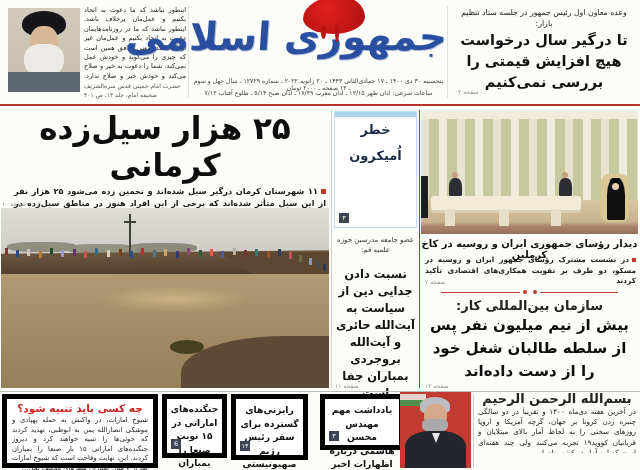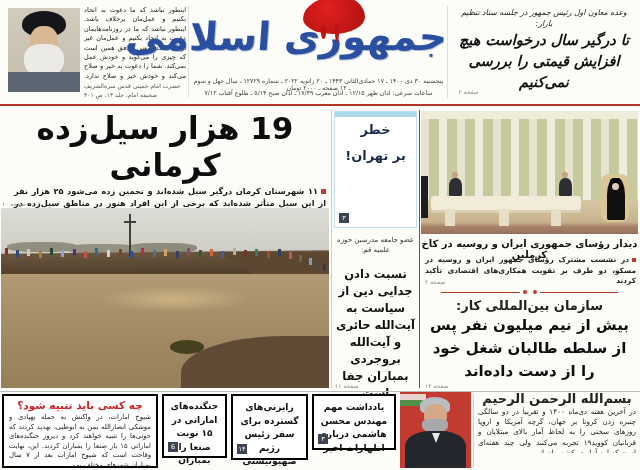--- a/index.html
+++ b/index.html
@@ -5,21 +5,21 @@
   * { margin:0; padding:0; box-sizing:border-box; }
   body { background:#ffffff; font-family:"DejaVu Sans", sans-serif; }
   .page { position:relative; width:640px; height:470px; margin:0 auto; background:#fcfcf9; overflow:hidden; direction:rtl; }
   .abs { position:absolute; }
   .c { text-align:center; }
   .j { text-align:justify; text-align-last:right; }
   .bold { font-weight:bold; }
   .pgm { font-size:6px; color:#8a8a8a; }
   .bullet { display:inline-block; width:5px; height:5px; background:#c0392b; margin-left:3px; vertical-align:middle; }
   .badge { position:absolute; right:auto; left:4px; bottom:4px; width:10px; height:10px; background:#3c4454; color:#fff; font-size:6.5px; line-height:10px; text-align:center; }
-  .box { border:2px solid #000000; background:#fff; }
+  .box { border:5px solid #000000; background:#fff; }
   .vline { width:1px; background:#cfcfcf; }
   .hline { height:1px; background:#bdbdbd; }
 
   
   .mast-title { font-size:39px; font-weight:bold; color:#2a4fa0; white-space:nowrap;
                 text-shadow:1px 1px 0 rgba(42,79,160,.35); transform:skewX(-4deg); z-index:2; }
   .splash-main { position:absolute; width:62px; height:38px; background:radial-gradient(circle at 40% 35%, #e02020, #ae0f0f);
                  border-radius:58% 42% 52% 48% / 60% 55% 45% 40%; }
   .splash-drip1 { position:absolute; left:26px; top:30px; width:5px; height:13px; background:#bc1414; border-radius:0 0 50% 50%; }
   .splash-drip2 { position:absolute; left:40px; top:28px; width:4px; height:18px; background:#bc1414; border-radius:0 0 50% 50%; }
@@ -108,30 +108,30 @@
         <div class="splash-drip1"></div>
         <div class="splash-drip2"></div>
     </div>
     <div class="abs c mast-title" style="left:0; top:14px; width:257px;">جمهوری اسلامی</div>
     <div class="abs c" style="left:2px; top:77px; width:253px; font-size:6.2px; color:#40403e;">پنجشنبه ۳۰ دی ۱۴۰۰ ـ ۱۷ جمادی‌الثانی ۱۴۴۳ ـ ۲۰ ژانویه ۲۰۲۲ ـ شماره ۱۲۷۲۹ ـ سال چهل و سوم ـ ۱۲ صفحه ـ ۲۰۰۰ تومان</div>
     <div class="abs c" style="left:2px; top:89px; width:253px; font-size:6.2px; color:#40403e;">ساعات شرعی: اذان ظهر ۱۲/۱۵ ـ اذان مغرب ۱۷/۳۹ ـ اذان صبح ۵/۱۴ ـ طلوع آفتاب ۷/۱۲</div>
   </div>
 
   <div class="abs vline" style="left:447px; top:6px; height:92px; background:#e0e0e0;"></div>
 
-  <div class="abs" style="left:450px; top:2px; width:188px; height:100px;font-style:italic;">
+  <div class="abs" style="left:450px; top:2px; width:188px; height:100px;">
     <div class="abs c" style="left:4px; top:5px; width:180px; font-size:7.8px; line-height:11px; color:#222;">وعده معاون اول رئیس جمهور در جلسه ستاد تنظیم بازار:</div>
     <div class="abs c bold" style="left:4px; top:28px; width:180px; font-size:14.5px; line-height:21px; color:#111;">تا درگیر سال درخواست هیچ افزایش قیمتی را بررسی نمی‌کنیم</div>
     <div class="abs pgm" style="left:8px; top:86px;">صفحه ۲</div>
   </div>
 
   <div class="abs" style="left:0; top:104px; width:640px; height:2px; background:#b5342a;"></div>
 
   <div class="abs" style="left:0; top:108px; width:330px; height:282px;">
-    <div class="abs c bold" style="left:0; top:2px; width:330px; font-size:31px; line-height:37px; color:#0d0d0d; letter-spacing:-.5px;">19 هزار سیل‌زده کرمانی</div>
+    <div class="abs c bold" style="left:0; top:2px; width:330px; font-size:31px; line-height:37px; color:#0d0d0d; letter-spacing:-.5px;">۲۵ هزار سیل‌زده کرمانی</div>
     <div class="abs" style="left:14px; top:78px; width:312px; height:24px; font-size:8.2px; line-height:11.5px; font-weight:bold; color:#1a1a1a; text-align:justify;">
       <span class="bullet"></span><span>۱۱ شهرستان کرمان درگیر سیل شده‌اند و تخمین زده می‌شود ۲۵ هزار نفر از این سیل متأثر شده‌اند که برخی از این افراد هنوز در مناطق سیل‌زده در انتظار کمک هستند</span>
     </div>
     <div class="abs pgm" style="left:2px; top:92px;">صفحه ۱۰</div>
 
     <div class="abs flood" style="left:1px; top:100px; width:328px; height:180px;">
       <div class="f-sky"></div>
       <div class="f-trees"></div>
       <div class="f-bank"></div>
       <div class="f-slope"></div>
@@ -145,21 +145,21 @@
     </div>
   </div>
 
   <div class="abs vline" style="left:331px; top:110px; height:278px;"></div>
 
   <div class="abs" style="left:333px; top:110px; width:101px; height:280px;">
 
     <div class="abs" style="left:1px; top:1px; width:83px; height:117px; border:1px solid #c2ddeb; background:#fff;">
       <div style="height:5px; background:#a9d8ec;"></div>
       <div class="omicron-line">خطر</div>
-      <div class="omicron-line">بر تهران!</div>
+      <div class="omicron-line">اُمیکرون</div>
       <div class="badge">۳</div>
     </div>
 
     <div class="abs c" style="left:0; top:126px; width:85px; font-size:7px; line-height:9.5px; color:#333;">عضو جامعه مدرسین حوزه علمیه قم:</div>
     <div class="abs c bold" style="left:0; top:156px; width:85px; font-size:11.5px; line-height:17px; color:#111;">نسبت دادن جدایی دین از سیاست به آیت‌الله حائری و آیت‌الله بروجردی بمباران جفا است</div>
     <div class="abs pgm" style="left:2px; top:272px;">صفحه ۱۱</div>
   </div>
 
   <div class="abs" style="left:419px; top:110px; width:1px; height:278px; background:#b5342a;"></div>
 
@@ -213,21 +213,21 @@
   <div class="abs box" style="left:162px; top:394px; width:65px; height:64px;">
     <div class="c bold" style="margin:4px 3px 0 3px; font-size:9px; line-height:13.5px; color:#111;">جنگنده‌های اماراتی در ۱۵ نوبت صنعا را بمباران کردند</div>
     <div class="badge">6</div>
   </div>
 
   <div class="abs box" style="left:231px; top:394px; width:77px; height:66px;">
     <div class="c bold" style="margin:4px 4px 0 4px; font-size:9.2px; line-height:13.5px; color:#111;">رایزنی‌های گسترده برای سفر رئیس رژیم صهیونیستی به ترکیه</div>
     <div class="badge">۱۴</div>
   </div>
 
-  <div class="abs box" style="left:312px; top:394px; width:84px; height:56px;">
+  <div class="abs box" style="left:320px; top:394px; width:84px; height:56px;">
     <div class="c bold" style="margin:4px 4px 0 4px; font-size:9.2px; line-height:13.5px; color:#111;">یادداشت مهم مهندس محسن هاشمی درباره اظهارات اخیر</div>
     <div class="badge">۳</div>
   </div>
 
   <div class="abs hashemi" style="left:400px; top:392px; width:71px; height:76px;">
     <div class="h-flag"></div>
     <div class="h-hair"></div>
     <div class="h-face"></div>
     <div class="h-beard"></div>
     <div class="h-suit"></div>

